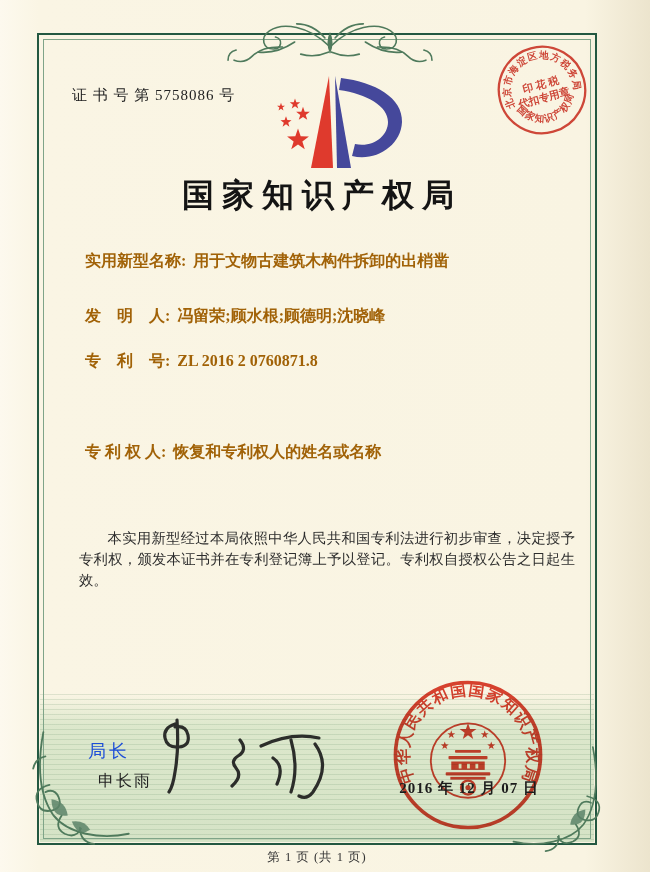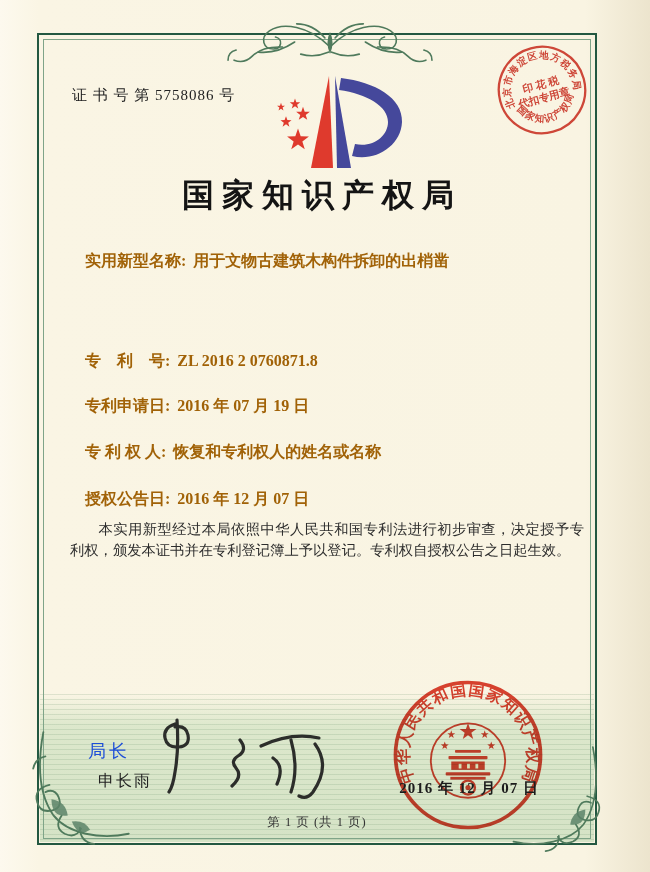--- a/index.html
+++ b/index.html
@@ -23,26 +23,26 @@
   }
   
   .cert-no{position:absolute;left:72px;top:86px;font-size:15px;letter-spacing:1px;color:#222;text-align:center;}
   .title{position:absolute;left:0;right:14px;top:174px;text-align:center;
     font-size:32px;font-weight:700;letter-spacing:8px;text-indent:8px;color:#141414;}
   .field{position:absolute;left:72px;font-size:16px;color:#a16207;font-weight:600;white-space:nowrap;margin-left:13px;}
   .field .val{margin-left:7px;font-weight:600;}
   .f0{top:251px}.f1{top:306px}.f2{top:351px}.f3{top:396px}.f4{top:442px}.f5{top:489px}
   .body-text{position:absolute;left:70px;top:519px;width:514px;
     font-size:14.3px;line-height:21px;text-align:justify;color:#2d2d2d;}
-  .body-text p{margin:0;text-indent:2em;}
+  .body-text p{margin:9px;text-indent:2em;}
   .signer-title{position:absolute;left:88px;top:739px;font-size:18px;letter-spacing:3px;color:#1d4ed8;}
   .signer-name{position:absolute;left:98px;top:771px;font-size:16px;letter-spacing:2px;color:#222;}
   .seal-date{position:absolute;left:366px;top:779px;width:206px;text-align:center;
     font-size:15px;font-weight:700;letter-spacing:1px;color:#1c1c1c;}
-  .footer{position:absolute;left:40px;right:56px;top:814px;text-align:center;
+  .footer{position:absolute;left:40px;right:56px;top:849px;text-align:center;
     font-size:12.5px;letter-spacing:1px;color:#333;}
   
   .logo{position:absolute;left:255px;top:64px;width:155px;height:115px;}
   .tax-stamp{position:absolute;left:494px;top:42px;width:96px;height:96px;
     transform:rotate(-15deg);opacity:.92;mix-blend-mode:multiply;}
   .office-seal{position:absolute;left:389px;top:676px;width:158px;height:158px;
     opacity:.95;mix-blend-mode:multiply;}
   .signature{position:absolute;left:145px;top:710px;width:215px;height:100px;}
   .orn{position:absolute;}
   .orn-top{left:224px;top:15px;width:212px;height:54px;}
@@ -123,31 +123,28 @@
     </text>
     <text x="50" y="48" font-size="11" font-weight="bold" fill="#cf3a2e" text-anchor="middle" font-family="Liberation Serif,serif">印 花 税</text>
     <text x="50" y="62" font-size="11" font-weight="bold" fill="#cf3a2e" text-anchor="middle" font-family="Liberation Serif,serif">代扣专用章</text>
   </svg>
 
   <div class="title">国家知识产权局</div>
 
   <div class="field f0">
     <span class="lbl">实用新型名称:</span><span class="val">用于文物古建筑木构件拆卸的出梢凿</span>
   </div>
+  <div class="field f1">
+    <span class="lbl">发　明　人:</span><span class="val">冯留荣;顾水根;顾德明;沈晓峰</span>
+  </div>
   <div class="field f2">
     <span class="lbl">专　利　号:</span><span class="val">ZL 2016 2 0760871.8</span>
   </div>
-  <div class="field f3">
-    <span class="lbl">专利申请日:</span><span class="val">2016 年 07 月 19 日</span>
-  </div>
   <div class="field f4">
     <span class="lbl">专 利 权 人:</span><span class="val">恢复和专利权人的姓名或名称</span>
-  </div>
-  <div class="field f5">
-    <span class="lbl">授权公告日:</span><span class="val">2016 年 12 月 07 日</span>
   </div>
 
   <div class="body-text">
     <p>本实用新型经过本局依照中华人民共和国专利法进行初步审查，决定授予专利权，颁发本证书并在专利登记簿上予以登记。专利权自授权公告之日起生效。</p>
   </div>
 
   <div class="signer-title">局长</div>
   <div class="signer-name">申长雨</div>
 
   <svg class="signature" viewBox="0 0 215 100">

